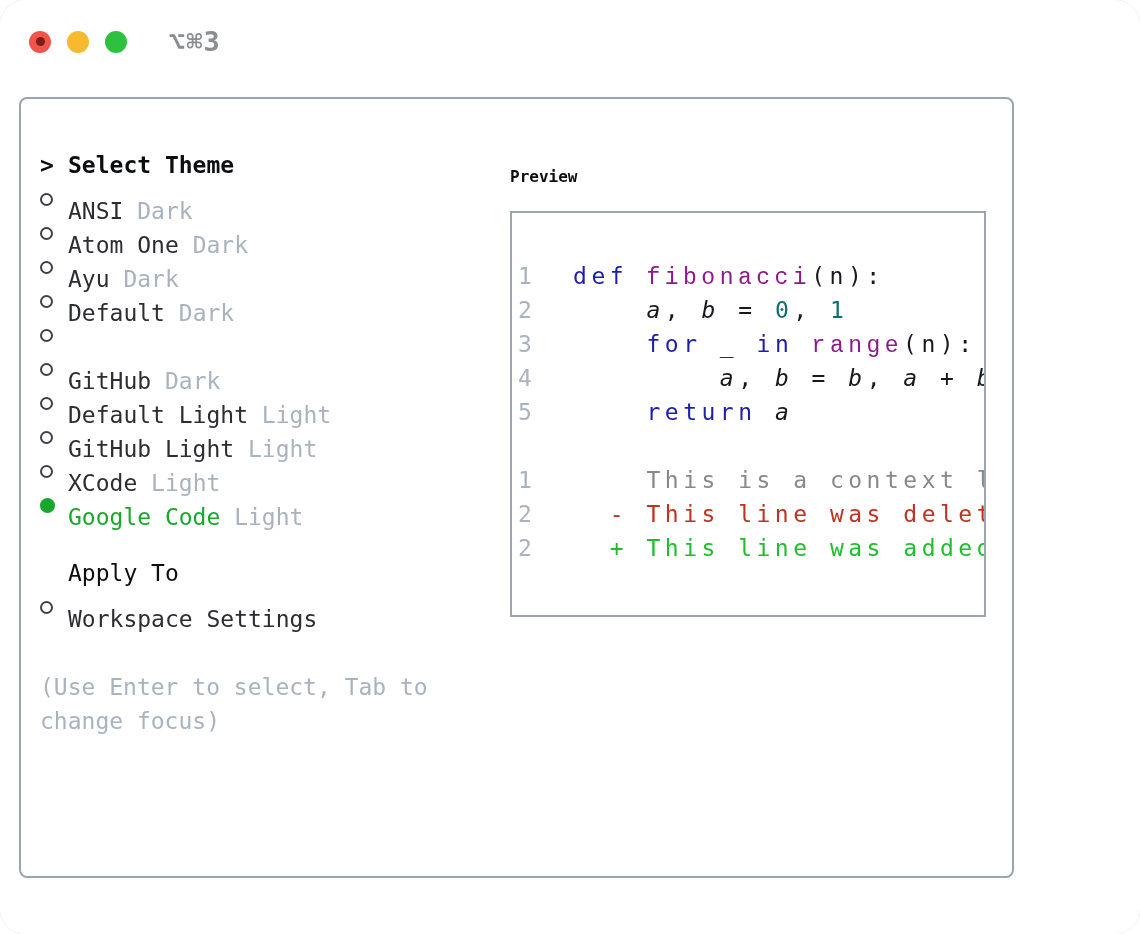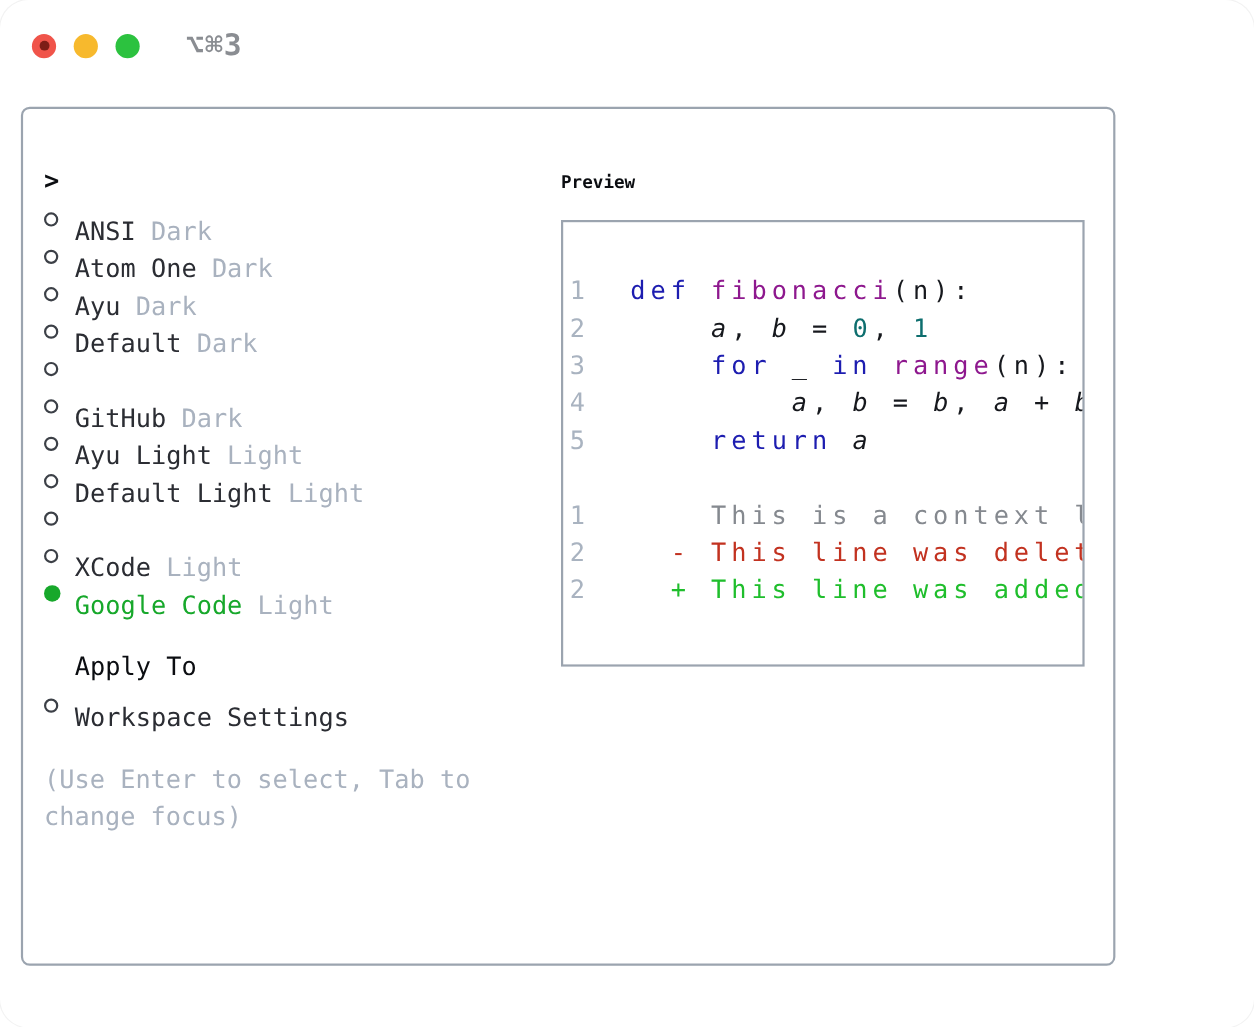--- a/index.html
+++ b/index.html
@@ -34,34 +34,34 @@
   .prompt{font-weight:bold;color:var(--header-black);font-size:23px;}
   .hdr{font-weight:bold;color:var(--header-black);white-space:pre;}
   .hdr2{color:var(--header-black);white-space:pre;text-align:center;}
   .lbl{white-space:pre;margin-top:24px;}
   .iname{color:var(--item-dark);}
   .iname.sel{color:var(--green);}
   .variant{color:var(--muted-gray);}
   .bullet{width:13px;height:13px;border:2px solid var(--bullet-dark);border-radius:50%;}
   .bullet.sel{width:15px;height:15px;border:none;background:var(--green);}
   .spacer{height:34px;}
-  .help{width:430px;color:var(--muted-gray);font-size:23px;line-height:34px;margin-top:0;}
+  .help{width:430px;color:var(--muted-gray);font-size:23px;line-height:34px;margin-top:12px;}
 
   
-  .right-col{position:absolute;left:489px;top:49px;}
+  .right-col{position:absolute;left:489px;top:60px;}
   .preview-hdr-row{height:34px;display:flex;align-items:center;}
   .preview-box{
     margin-top:18px;width:476px;height:406px;
     border:2px solid var(--border-gray);background:#ffffff;
     padding:46px 0 0 6px;overflow:hidden;
   }
   .cline{height:34px;line-height:34px;white-space:pre;font-size:23px;letter-spacing:4.5px;color:var(--code-plain);}
   .ln{color:var(--line-number);}
   .c-kw{color:var(--kw);}
-  .c-fn{color:var(--fn);}
+  .c-fn{color:var(--fn);font-family:Liberation Mono, monospace;}
   .c-num{color:var(--num);}
   .c-var{color:var(--code-plain);font-style:italic;}
   .c-ctx{color:var(--ctx);}
   .c-del{color:var(--del);}
   .c-add{color:var(--add);}
 </style>
 </head>
 <body>
 
 <div class="window">
@@ -75,20 +75,21 @@
     <span class="wintitle">⌥⌘3</span>
   </div>
 
   <div class="panel">
 
     <div class="left-col">
       <div class="row">
         <span class="slot">
             <span class="prompt">&gt;</span>
           </span>
+        <span class="hdr">Select Theme</span>
       </div>
 
       <div id="theme-items">
           <div class="row">
             <span class="slot">
               <span class="bullet"></span>
             </span>
             <span class="lbl"><span class="iname">ANSI</span><span class="variant"> Dark</span></span>
           </div>
           <div class="row">
@@ -117,32 +118,27 @@
           <div class="row">
             <span class="slot">
               <span class="bullet"></span>
             </span>
             <span class="lbl"><span class="iname">GitHub</span><span class="variant"> Dark</span></span>
           </div>
           <div class="row">
             <span class="slot">
               <span class="bullet"></span>
             </span>
-            <span class="lbl"><span class="iname">Ayu Light</span><span class="variant"> Light</span></span>
-          </div>
-          <div class="row">
-            <span class="slot">
-              <span class="bullet"></span>
-            </span>
             <span class="lbl"><span class="iname">Default Light</span><span class="variant"> Light</span></span>
           </div>
           <div class="row">
             <span class="slot">
               <span class="bullet"></span>
             </span>
+            <span class="lbl"><span class="iname">GitHub Light</span><span class="variant"> Light</span></span>
           </div>
           <div class="row">
             <span class="slot">
               <span class="bullet"></span>
             </span>
             <span class="lbl"><span class="iname">XCode</span><span class="variant"> Light</span></span>
           </div>
           <div class="row">
             <span class="slot">
               <span class="bullet sel"></span>

